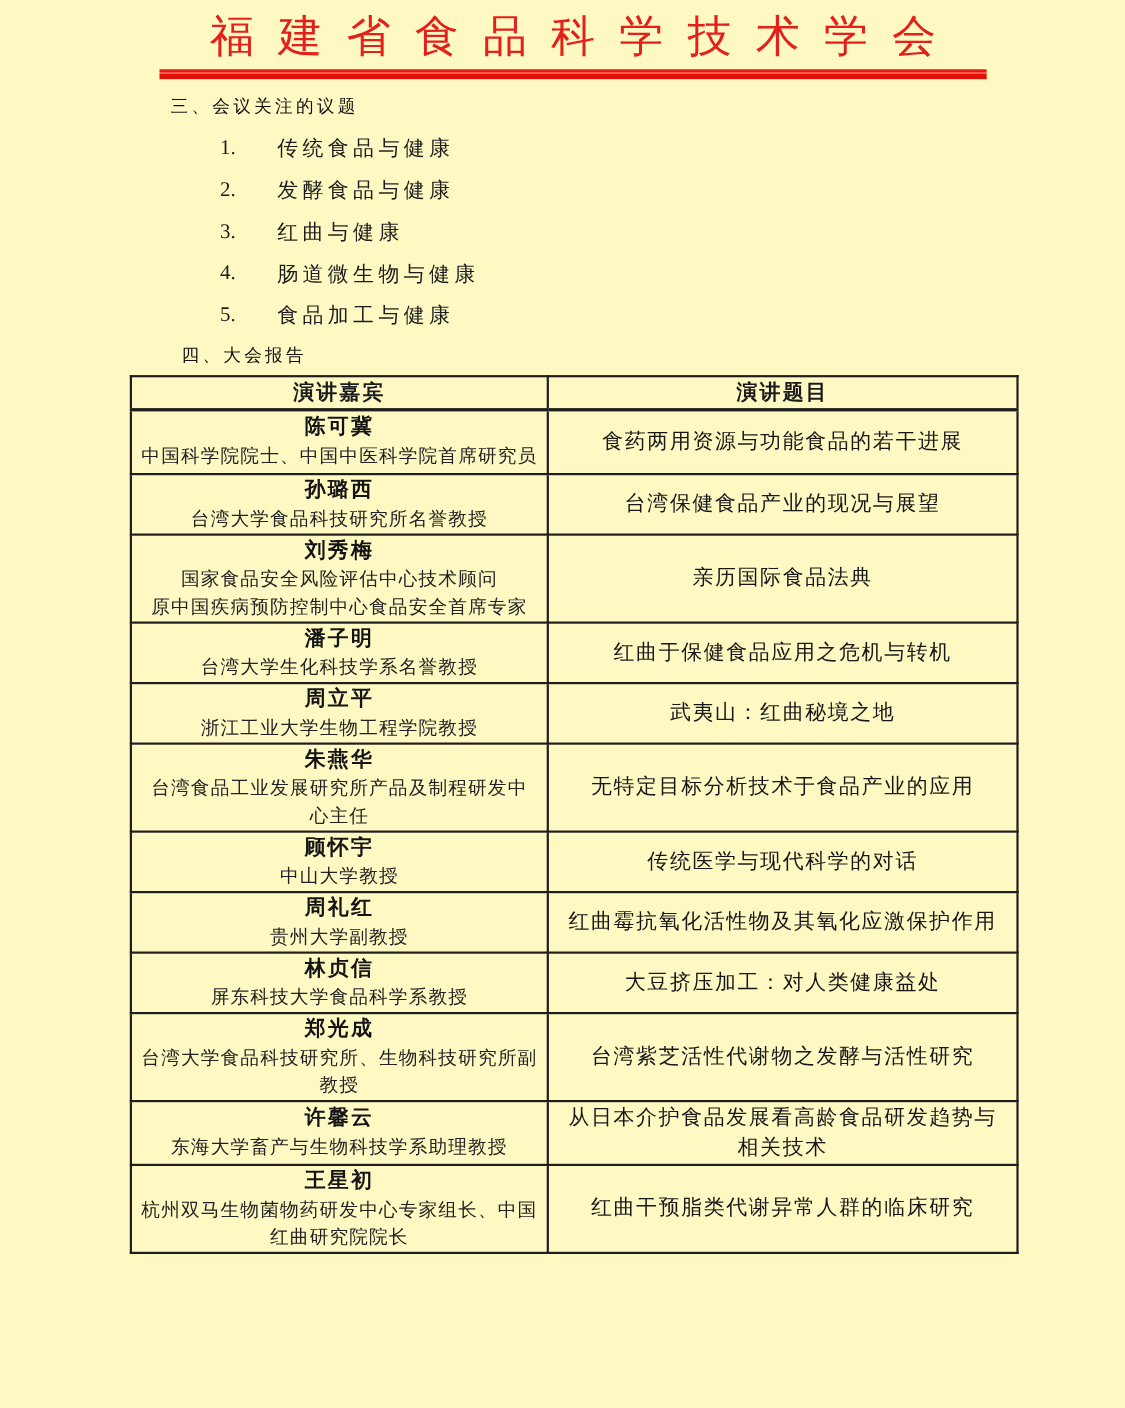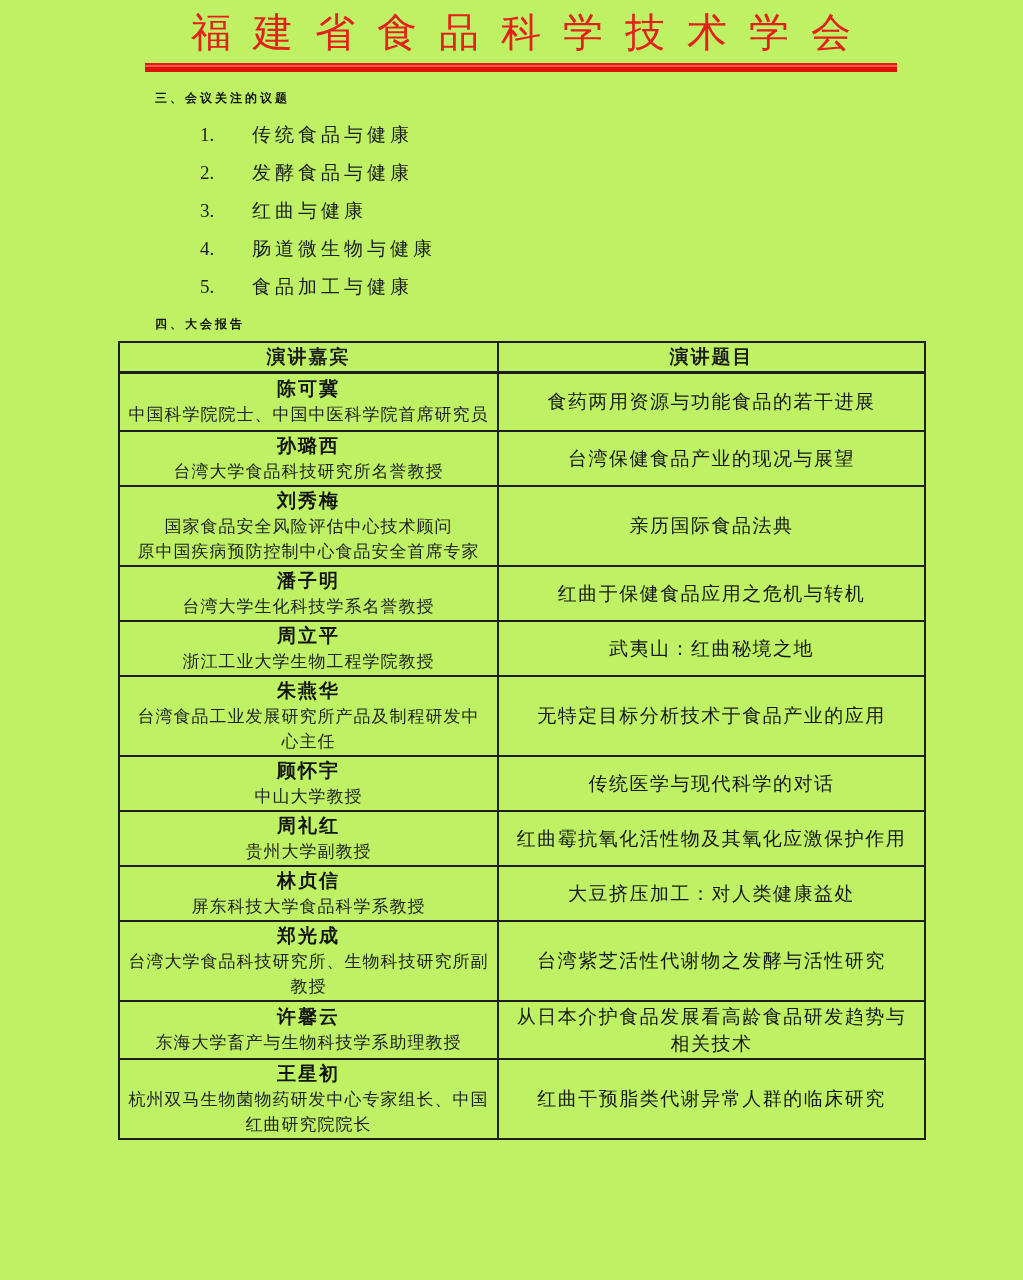--- a/index.html
+++ b/index.html
@@ -5,21 +5,21 @@
   html,body{margin:0;padding:0;}
   body{
     width:1023px;height:1280px;
     background:#f7f7f5;
     font-family:"Liberation Serif", serif;
     color:#1c1c1c;
   }
   .page{
     position:relative;
     width:1023px;height:1280px;
-    background:#bef264;
+    background:#fef9c3;
     overflow:hidden;
   }
 
   
   .letterhead{
     position:absolute;left:145px;top:8px;width:752px;
   }
   .org-title{
     text-align:center;
     font-size:40px;
@@ -37,22 +37,22 @@
       #e01b12 0px, #e01b12 2.5px,
       #fa554a 2.5px, #fa554a 4px,
       #dd1309 4px, #dd1309 9px);
   }
 
   
   .topics{
     position:absolute;left:155px;top:86px;width:700px;
   }
   .sec-heading{
-    font-size:12px;
-    font-weight:bold;
+    font-size:16px;
+    font-weight:normal;
     letter-spacing:3px;
     line-height:24px;
     color:#111;
   }
   .topic-list{margin-top:6px;}
   .topic-item{
     height:38px;
     display:flex;
     align-items:center;
     padding-left:45px;
@@ -63,21 +63,21 @@
     flex:0 0 40px;
     letter-spacing:0;
   }
   .topic-label{
     letter-spacing:4px;
     margin-left:12px;
   }
 
   
   .reports-heading{
-    position:absolute;left:155px;top:312px;
+    position:absolute;left:165px;top:312px;
   }
 
   
   .speaker-table{
     position:absolute;left:118px;top:341px;
     width:806px;
     border-collapse:collapse;
     table-layout:fixed;
   }
   .speaker-table col.c1{width:379px;}

